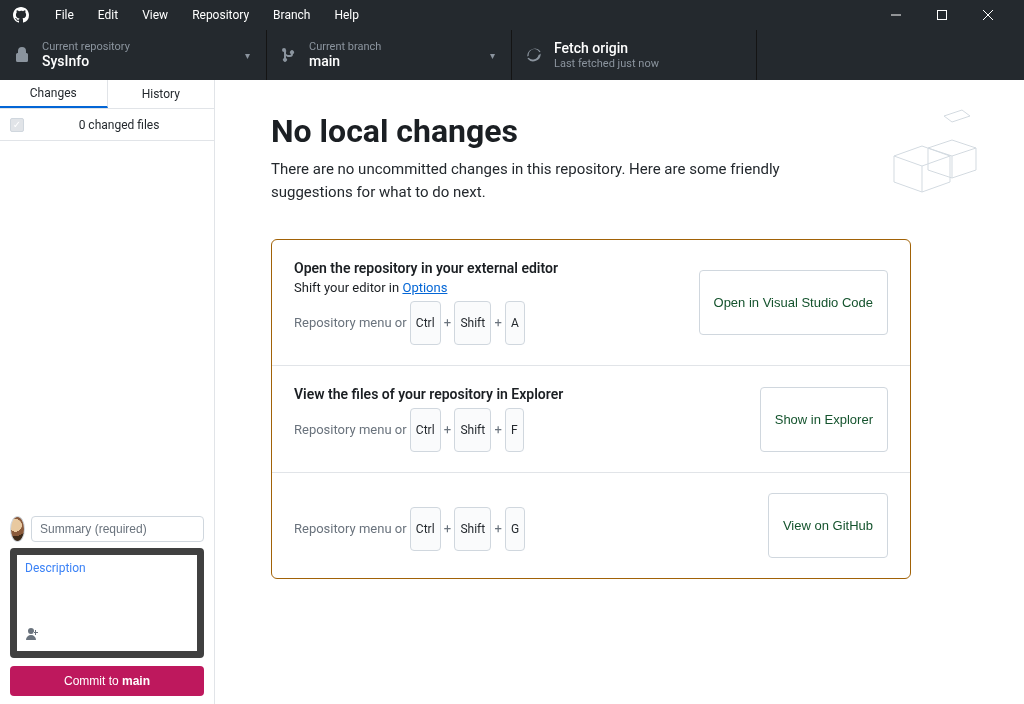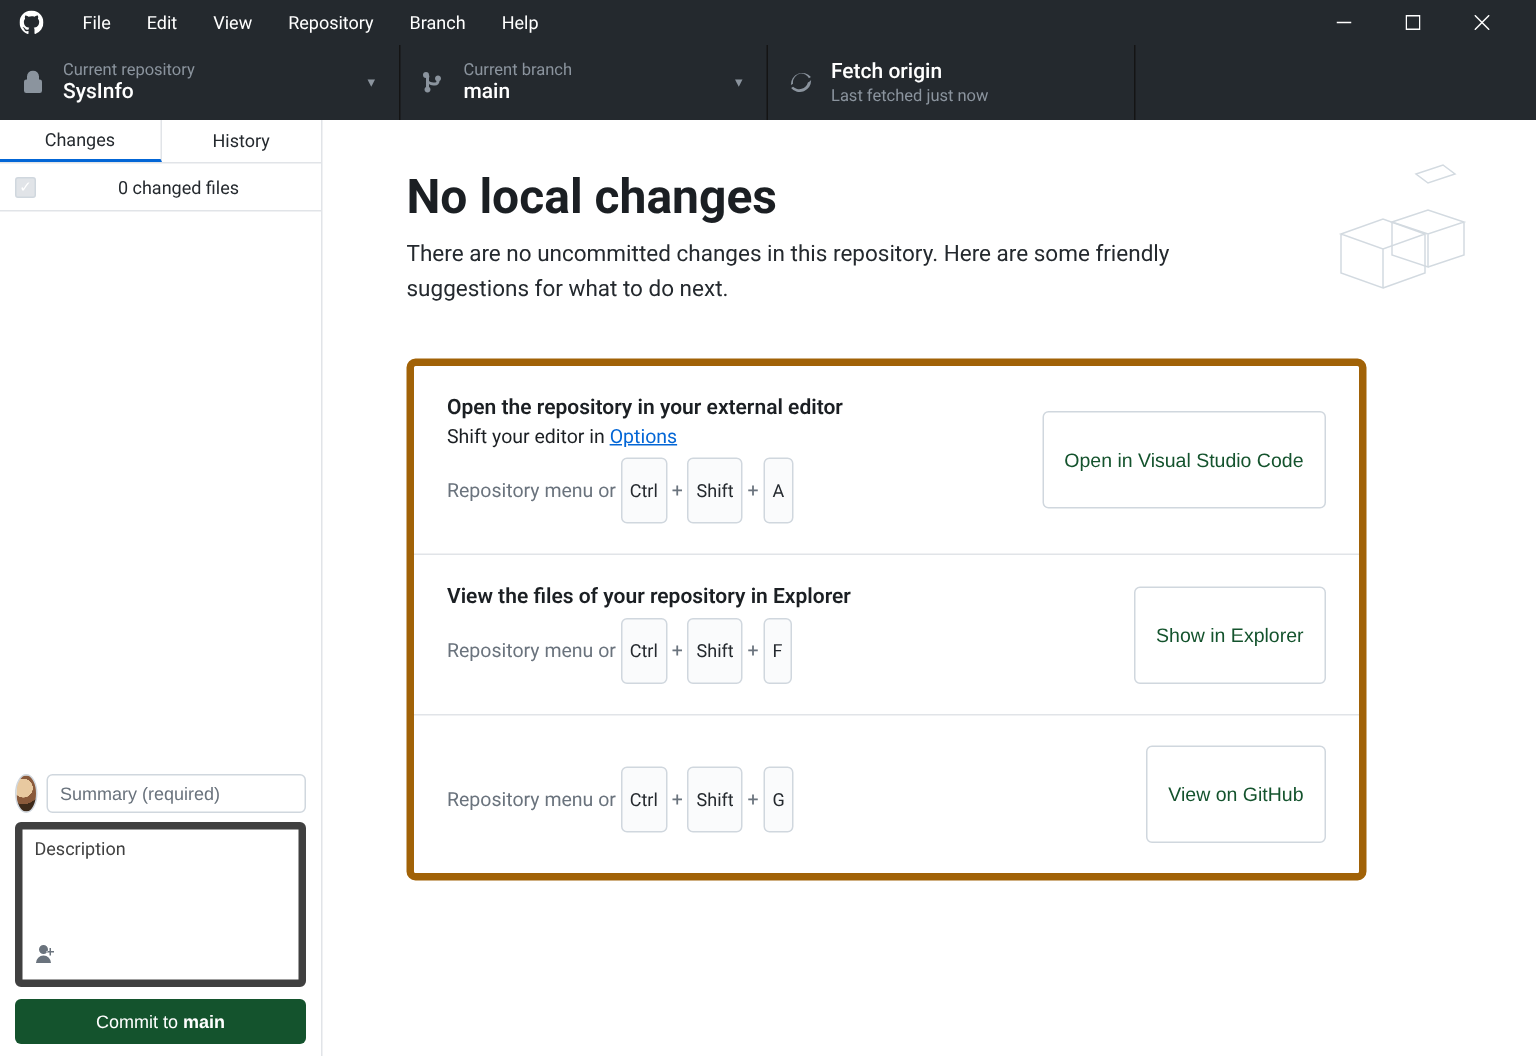--- a/index.html
+++ b/index.html
@@ -37,31 +37,31 @@
 .changes-header { height: 32px; display: flex; align-items: center; padding: 0 10px; gap: 10px; border-bottom: 1px solid #e1e4e8; font-size: 12px; color: #24292e; }
 .changes-header .chk { width: 14px; height: 14px; background: #e1e4e8; border: 1px solid #d0d7de; border-radius: 2px; display:flex; align-items:center; justify-content:center; color:#fff; font-size:10px; }
 .changes-header .lbl { flex:1; text-align:center; }
 .sidebar .filler { flex: 1; }
 
 
 .commitbox { padding: 8px 10px; }
 .commitrow { display: flex; gap: 6px; align-items: flex-start; margin-bottom: 6px; }
 .avatar { width: 26px; height: 26px; border-radius: 50%; background: radial-gradient(circle at 35% 35%, #e8c9a0 0 35%, #8a5a3b 36% 60%, #3d2a1a 61% 100%); border:1px solid #d0d7de; }
 .summary { flex: 1; height: 26px; border: 1px solid #d0d7de; border-radius: 4px; padding: 0 8px; font-size: 12px; color: #24292e; display:flex; align-items:center; }
-.desc { width: 100%; height: 110px; border: 5px solid #404040; border-radius: 4px; padding: 6px 8px; font-size: 12px; color: #404040; position: relative; }
+.desc { width: 100%; height: 110px; border: 7px solid #404040; border-radius: 4px; padding: 6px 8px; font-size: 12px; color: #3b82f6; position: relative; }
 .desc .addco { position: absolute; left: 8px; bottom: 6px; color: #6a737d; }
-.commitbtn { width: 100%; height: 30px; background: #14532d; color: #fff; border: none; border-radius: 4px; font-size: 12px; font-weight: 500; cursor: pointer; margin-top: 8px; }
+.commitbtn { width: 100%; height: 30px; background: #be185d; color: #fff; border: none; border-radius: 4px; font-size: 12px; font-weight: 500; cursor: pointer; margin-top: 8px; }
 .commitbtn b { font-weight: 700; }
 
 
 .content { flex: 1; padding: 32px 56px; overflow: auto; position: relative; }
 .content h1 { font-size: 32px; font-weight: 700; color: #1b1f23; margin-bottom: 8px; }
 .content .sub { font-size: 15px; color: #24292e; max-width: 560px; line-height: 1.5; margin-bottom: 36px; }
 
-.cards { border: 5px solid #a16207; border-radius: 6px; overflow: hidden; max-width: 640px; }
+.cards { border: 1px solid #a16207; border-radius: 6px; overflow: hidden; max-width: 640px; }
 .card { padding: 20px 22px; border-bottom: 1px solid #e1e4e8; display: flex; gap: 20px; align-items: center; }
 .card:last-child { border-bottom: none; }
 .card .left { flex: 1; }
 .card .title { font-size: 14px; font-weight: 600; color: #1b1f23; margin-bottom: 4px; }
 .card .subline { font-size: 13px; color: #1b1f23; }
 .card .subline a { color: #0366d6; text-decoration: underline; cursor: pointer; }
 .card .shortcut { font-size: 13px; color: #6a737d; margin-top: 6px; }
 .kbd { display: inline-block; border: 1px solid #d0d7de; border-radius: 4px; padding: 12px 5px; font-size: 12px; color: #24292e; background: #fafbfc; line-height: 18px; }
 .card .btn { border: 1px solid #d0d7de; background: #fff; border-radius: 4px; padding: 24px 14px; font-size: 13px; color: #14532d; cursor: pointer; white-space: nowrap; }
 

